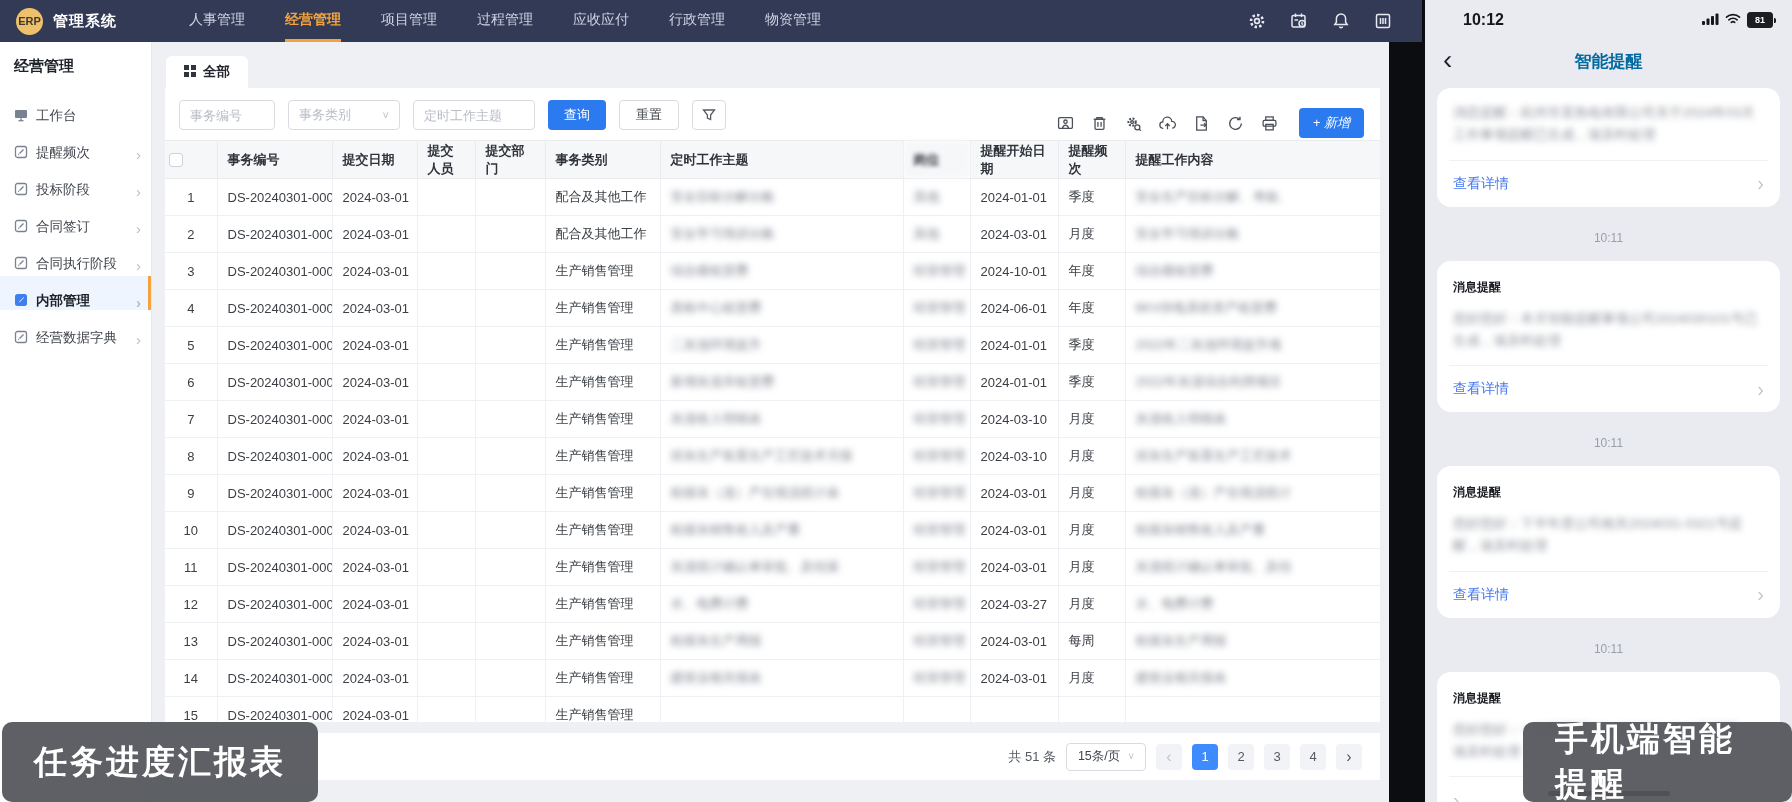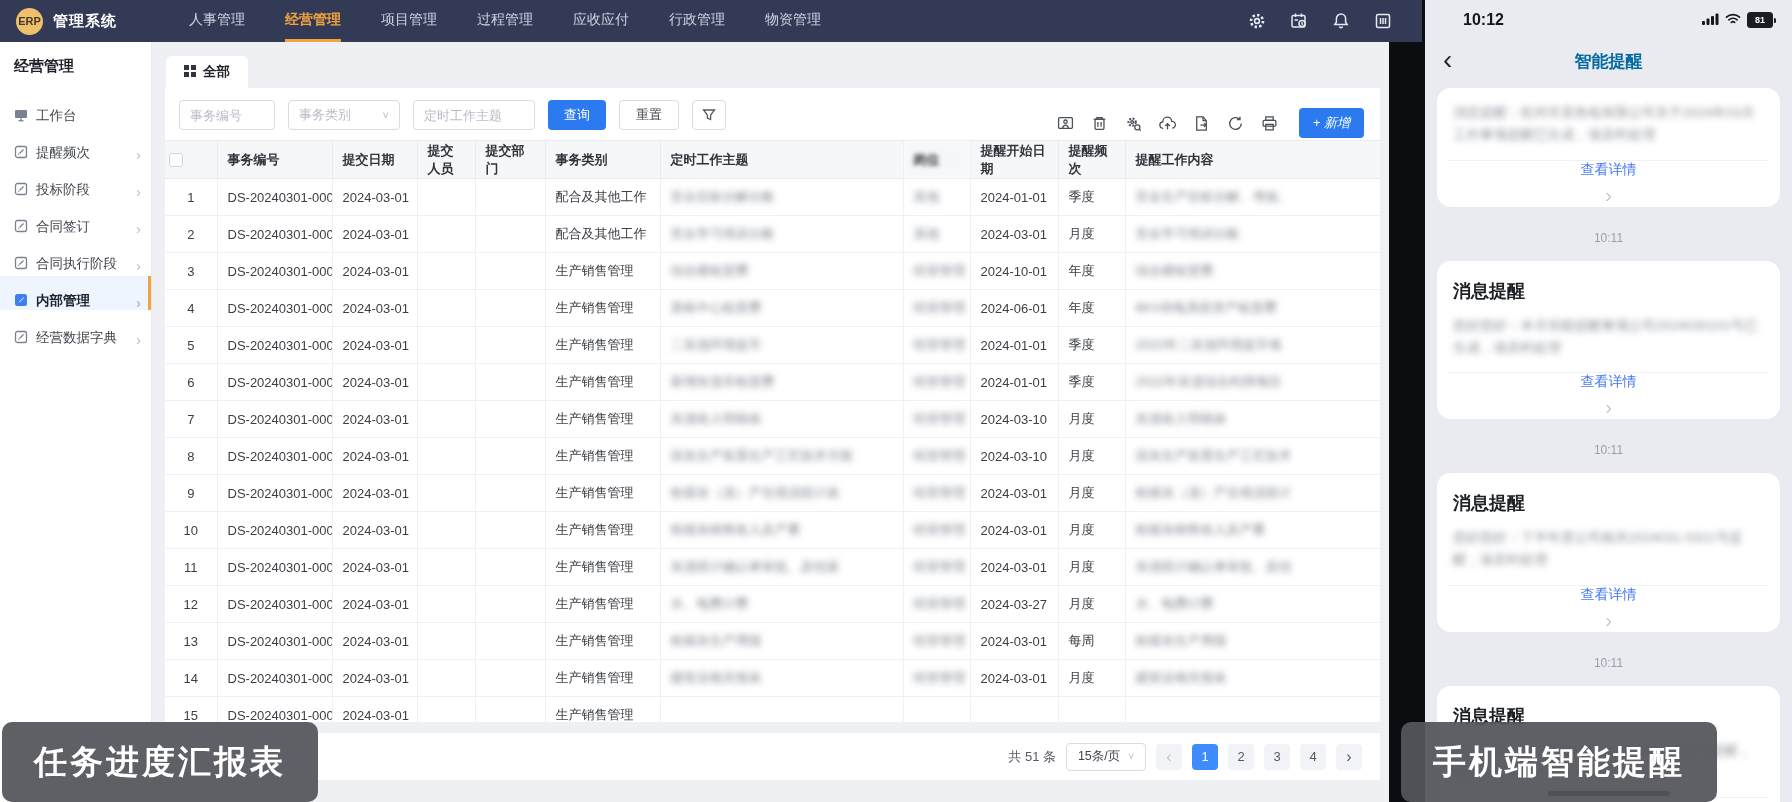--- a/index.html
+++ b/index.html
@@ -84,35 +84,35 @@
   .st-icons { margin-left:auto; margin-right:16px; display:flex; align-items:center; gap:6px; }
   .battery { width:26px; height:16px; background:#1c1d21; border-radius:3.5px; color:#fff; font-size:9px;
              font-weight:700; display:flex; align-items:center; justify-content:center; }
   .battery-nub { width:2px; height:5px; background:#1c1d21; border-radius:0 1.5px 1.5px 0; margin-left:1px; }
   .p-nav { position:absolute; left:0; top:40px; width:100%; height:42px; display:flex; align-items:center; justify-content:center; }
   .p-back { position:absolute; left:18px; top:2px; font-size:28px; color:#1f2329; line-height:36px; cursor:pointer; }
   .p-title { font-size:17px; font-weight:600; color:#0369a1; }
   .p-scroll { position:absolute; left:12px; right:12px; top:86px; bottom:0; overflow:hidden; }
   .p-time { text-align:center; color:#9aa0aa; font-size:12px; margin:24px 0 16px 0; }
   .p-card { background:#fff; border-radius:14px; padding:14px 16px 0 16px; }
-  .p-card-title { font-size:18px; font-weight:700; color:#1c1f24; margin:4px 0 12px 0; }
+  .p-card-title { font-size:12px; font-weight:700; color:#1c1f24; margin:4px 0 12px 0; }
   .p-content { font-size:13.5px; line-height:1.65; color:#8a8f98; }
   .p-divider { border-top:1px solid #f0f1f4; margin:13px -4px 0 -4px; }
-  .p-linkrow { display:flex; align-items:center; justify-content:space-between; height:46px;flex-direction:column; }
+  .p-linkrow { display:flex; align-items:center; justify-content:space-between; height:46px; }
   .p-link { color:#4678f0; font-size:14px; cursor:pointer; }
   .p-chev { color:#c3c7cf; font-size:20px; }
   .home-bar { position:absolute; left:50%; transform:translateX(-50%); bottom:6px; width:122px; height:5px;
               background:#0a0a0c; border-radius:3px; z-index:20; }
 
   
   .overlay-label { position:absolute; top:722px; height:80px; background:rgba(84,86,91,0.94); color:#fff;
                    font-size:33px; font-weight:700; letter-spacing:3px; border-radius:10px;
                    display:flex; align-items:center; padding:0 32px; z-index:15; }
   .overlay-left { left:2px; }
-  .overlay-right { left:1401px; }
+  .overlay-right { left:1523px; }
 </style>
 </head>
 <body>
 
 <div id="stage">
 
   <div class="topbar">
     <div class="logo-badge">ERP</div>
     <div class="app-title">管理系统</div>
     <div class="topnav">

